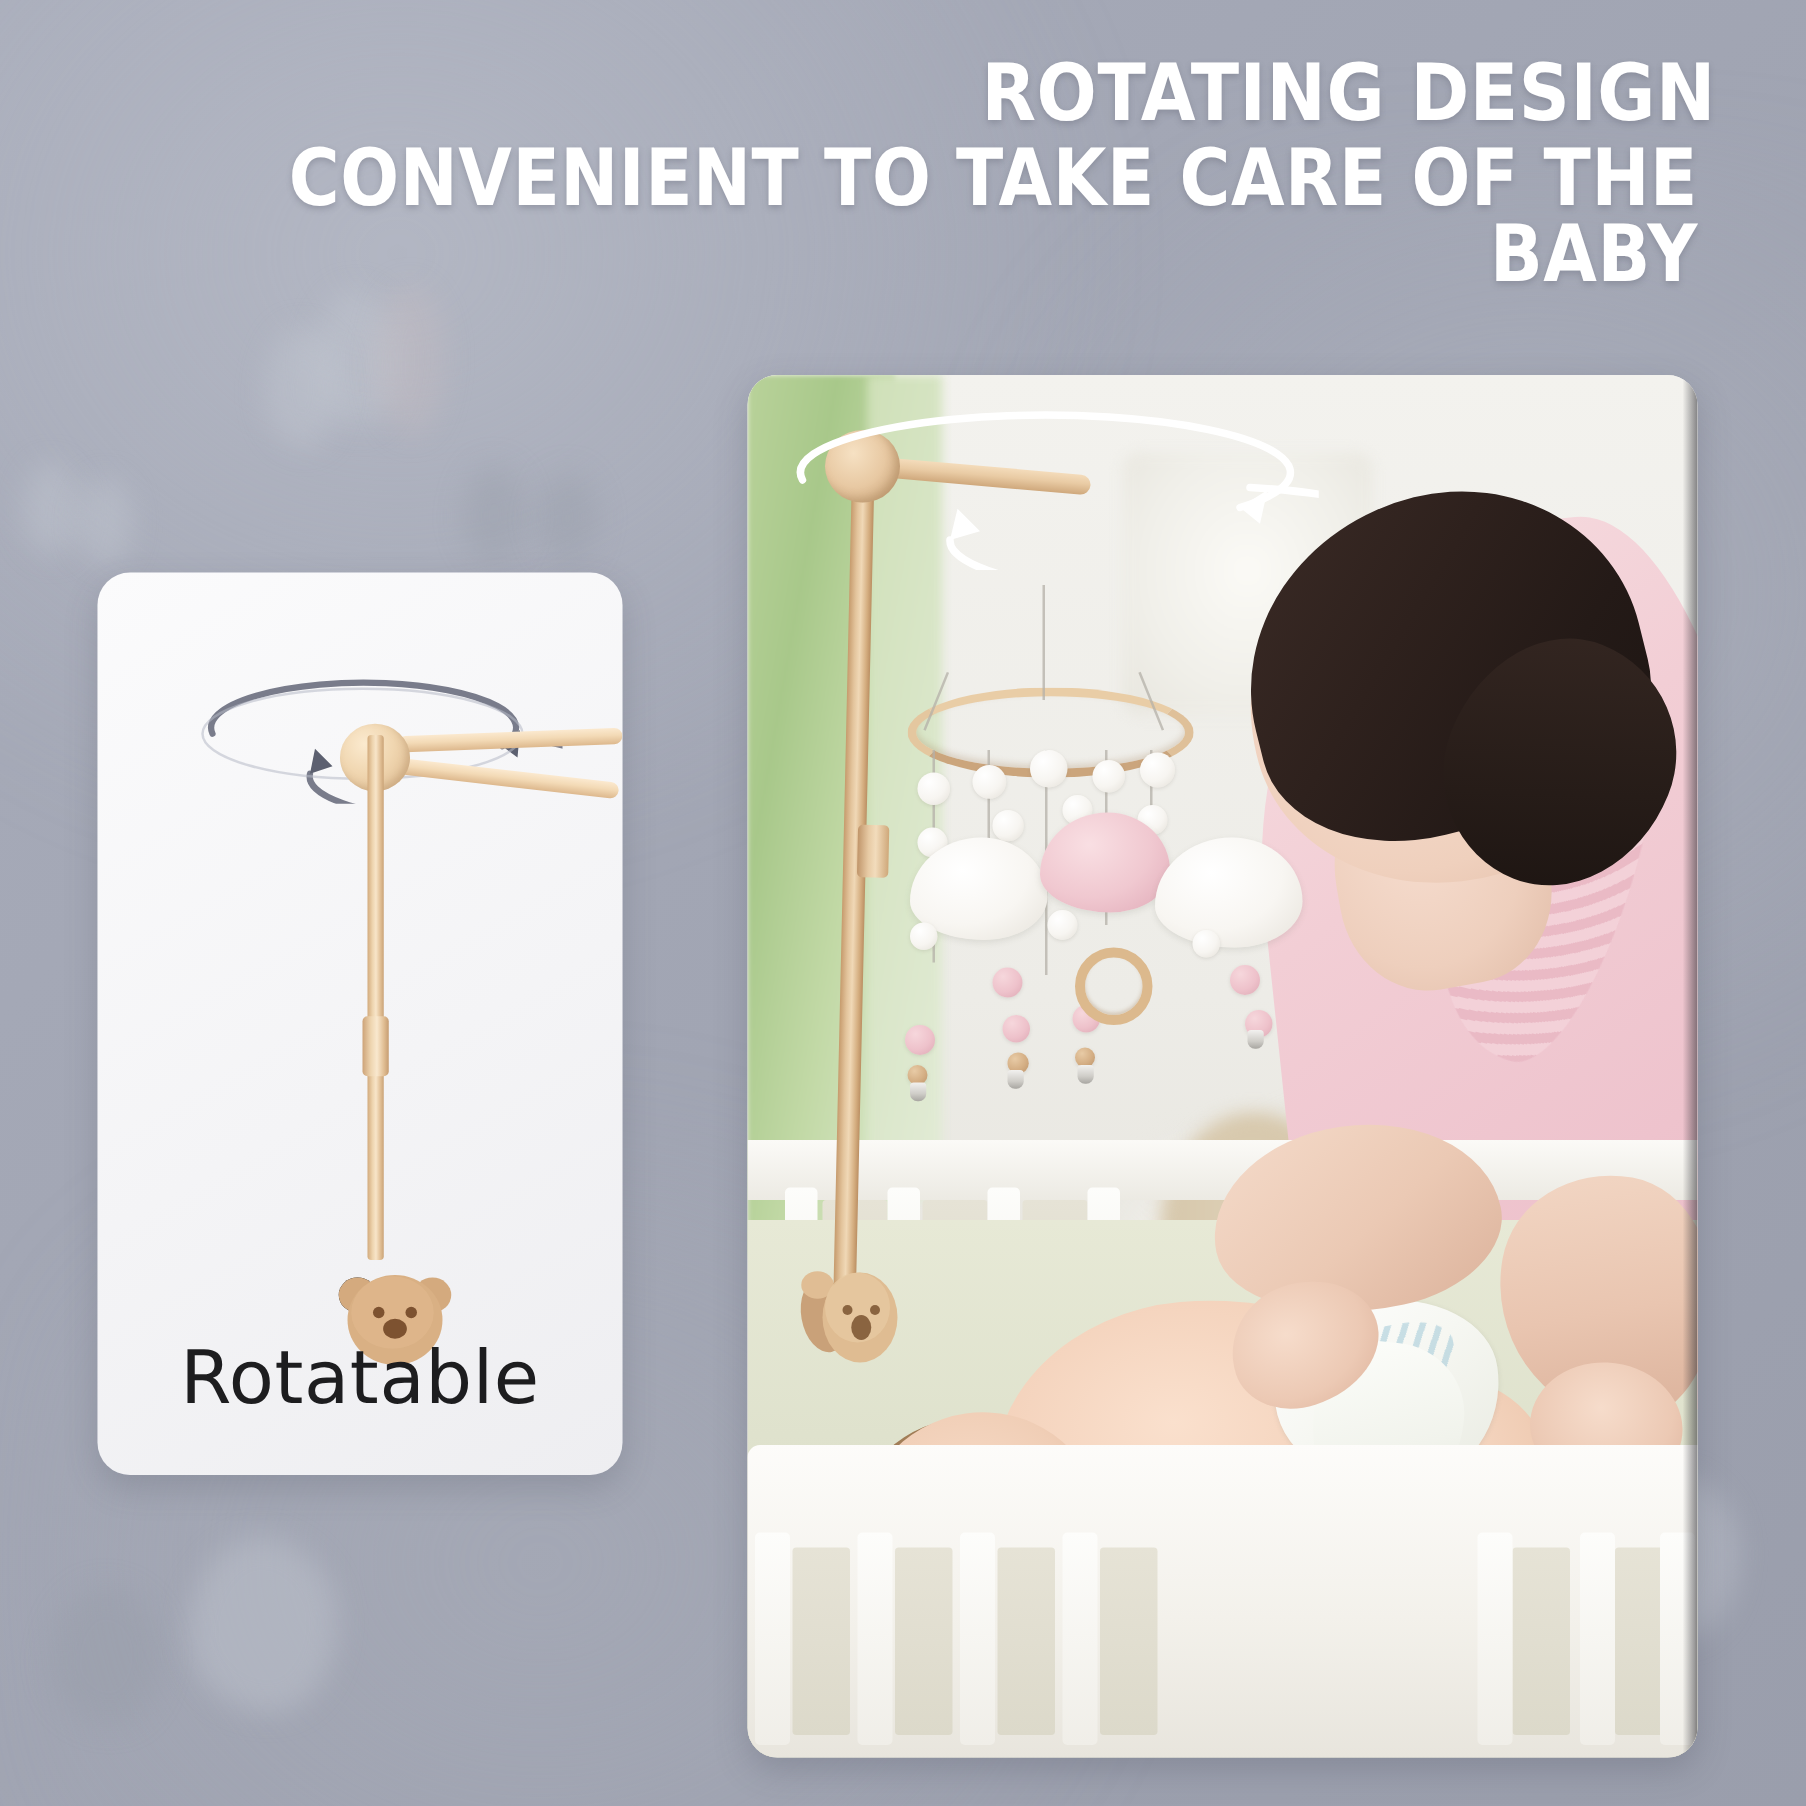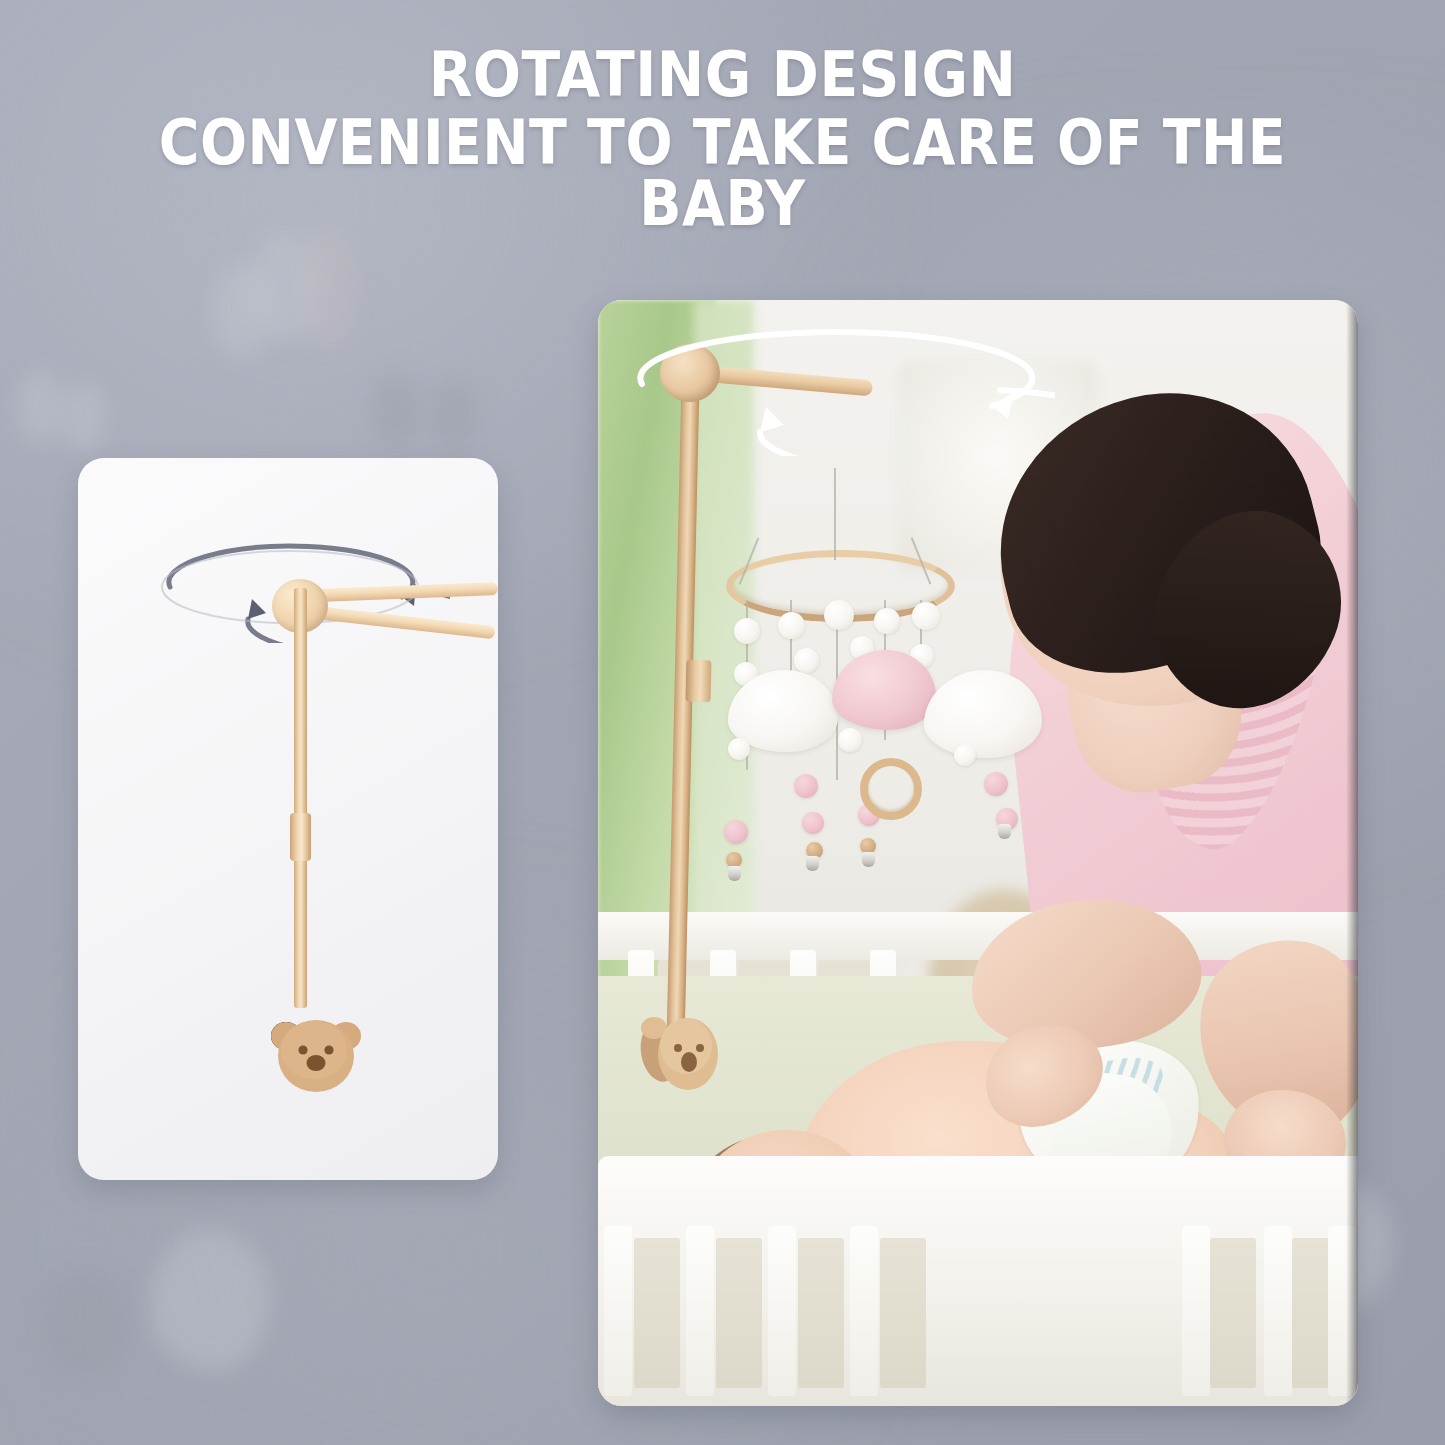--- a/index.html
+++ b/index.html
@@ -52,21 +52,21 @@
     filter: blur(11px);
   }
   .ghost.dark { background: rgba(150,154,167,0.35); }
   .ghost.pinky { background: rgba(205,192,196,0.30); }
 
   
   .headline {
     position: absolute;
     left: 0; right: 0;
     top: 44px;
-    text-align: center;
+    text-align: right;
     color: #ffffff;
     font-family: "DejaVu Sans", sans-serif;
     font-weight: bold;
     letter-spacing: 0.5px;
     line-height: 0.98;
     text-shadow: 0 2px 5px rgba(90,94,108,0.33);
   }
   .headline .l1 {
     display: block;
     font-size: 63px;
@@ -592,20 +592,21 @@
           <ellipse cx="78" cy="30" rx="15" ry="14" fill="#d4aa7e"></ellipse>
           <ellipse cx="48" cy="50" rx="38" ry="36" fill="#d9b084"></ellipse>
           <ellipse cx="46" cy="44" rx="33" ry="29" fill="#dfb88d" opacity="0.7"></ellipse>
           <circle cx="35" cy="44" r="4.6" fill="#7d5230"></circle>
           <circle cx="61" cy="44" r="4.6" fill="#7d5230"></circle>
           <ellipse cx="48" cy="57" rx="9.5" ry="8" fill="#7d5230"></ellipse>
         </svg>
       </div>
 
     </div>
+    <div class="card-caption">Rotatable</div>
   </div>
 
   <div class="photo">
     <div class="photo-inner">
 
       <div class="room-wall"></div>
       <div class="curtain"></div>
       <div class="curtain-2"></div>
       <div class="lamp"></div>
       <div class="white-blur"></div>

